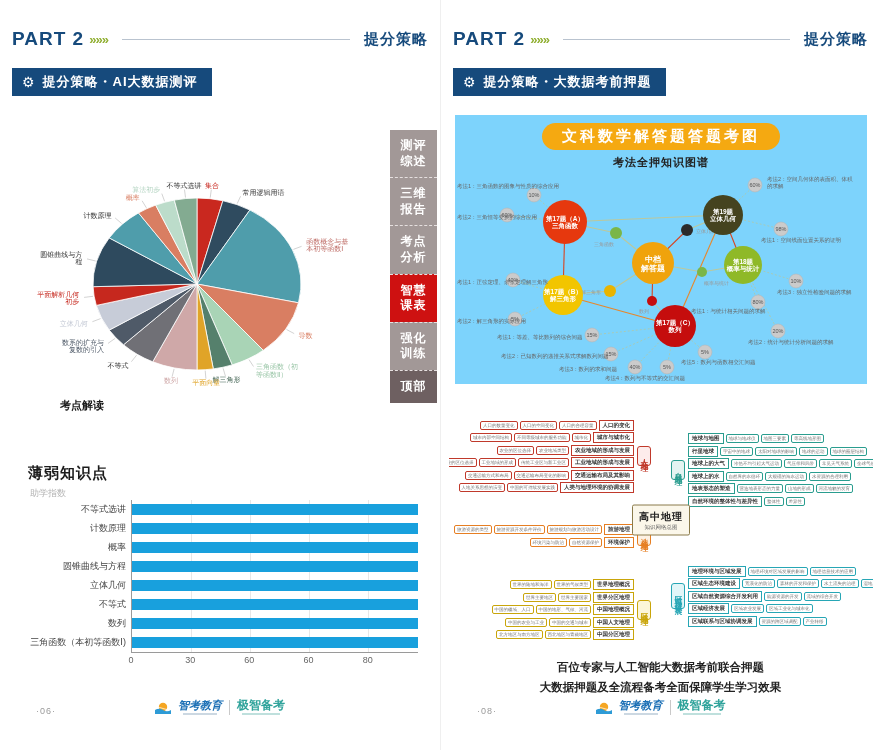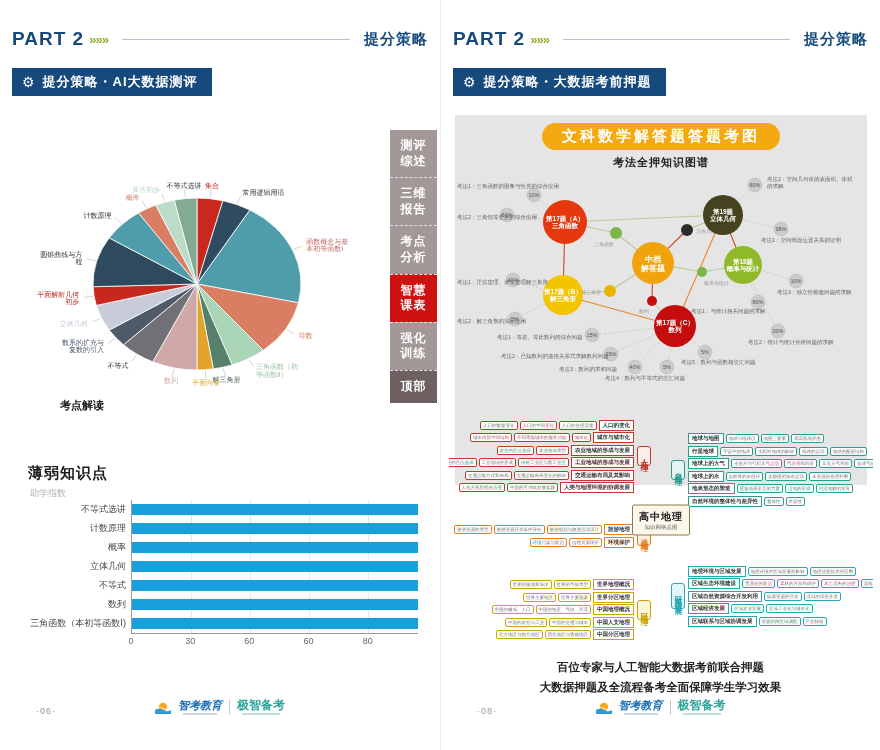--- a/index.html
+++ b/index.html
@@ -57,21 +57,21 @@
   .brand{position:absolute;top:699px;left:50%;transform:translateX(-50%);
          display:flex;align-items:center;gap:7px;}
   .brand .b1{font-size:11px;font-weight:bold;color:#1b6fb5;line-height:1;font-style:italic;}
   .brand .b2{font-size:12px;font-weight:bold;color:#2fa39b;line-height:1;}
   .brand .bcol{display:flex;flex-direction:column;gap:2px;align-items:center;}
   .brand .sub{height:2px;width:34px;background:#ccd8e2;}
   .brand .sub2{height:2px;width:38px;background:#bfe0dd;}
   .brand .div{width:1px;height:15px;background:#c9c9c9;}
 
   
-  .panel{position:absolute;top:115px;left:14px;width:412px;height:370px;background:#e5e5e5;}
+  .panel{position:absolute;top:115px;left:14px;width:412px;height:269px;background:#7dd3fc;}
   .panel svg{position:absolute;left:0;top:0;}
   .banner{position:absolute;top:8px;left:50%;transform:translateX(-50%);background:#f5a911;
           color:#fff;font-size:15px;font-weight:bold;letter-spacing:3px;padding:4px 20px;
           border-radius:14px;white-space:nowrap;z-index:2;}
   .net-sub{position:absolute;top:40px;left:0;width:100%;text-align:center;font-size:11px;
            font-weight:bold;color:#222;z-index:2;letter-spacing:1px;}
 
   
   .mindmap{position:absolute;top:404px;left:8px;width:424px;height:252px;display:flex;gap:14px;}
   .mm-col{flex:1;min-width:0;display:flex;flex-direction:column;justify-content:space-around;}
@@ -192,20 +192,24 @@
         </div>
         <div class="bar-row">
           <div class="bar-label">计数原理</div>
           <div class="bar-fill" style="width: 100%; background: rgb(24, 160, 221);"></div>
         </div>
         <div class="bar-row">
           <div class="bar-label">概率</div>
           <div class="bar-fill" style="width: 100%; background: rgb(24, 160, 221);"></div>
         </div>
         <div class="bar-row">
+          <div class="bar-label">圆锥曲线与方程</div>
+          <div class="bar-fill" style="width: 100%; background: rgb(24, 160, 221);"></div>
+        </div>
+        <div class="bar-row">
           <div class="bar-label">立体几何</div>
           <div class="bar-fill" style="width: 100%; background: rgb(24, 160, 221);"></div>
         </div>
         <div class="bar-row">
           <div class="bar-label">不等式</div>
           <div class="bar-fill" style="width: 100%; background: rgb(24, 160, 221);"></div>
         </div>
         <div class="bar-row">
           <div class="bar-label">数列</div>
           <div class="bar-fill" style="width: 100%; background: rgb(24, 160, 221);"></div>

